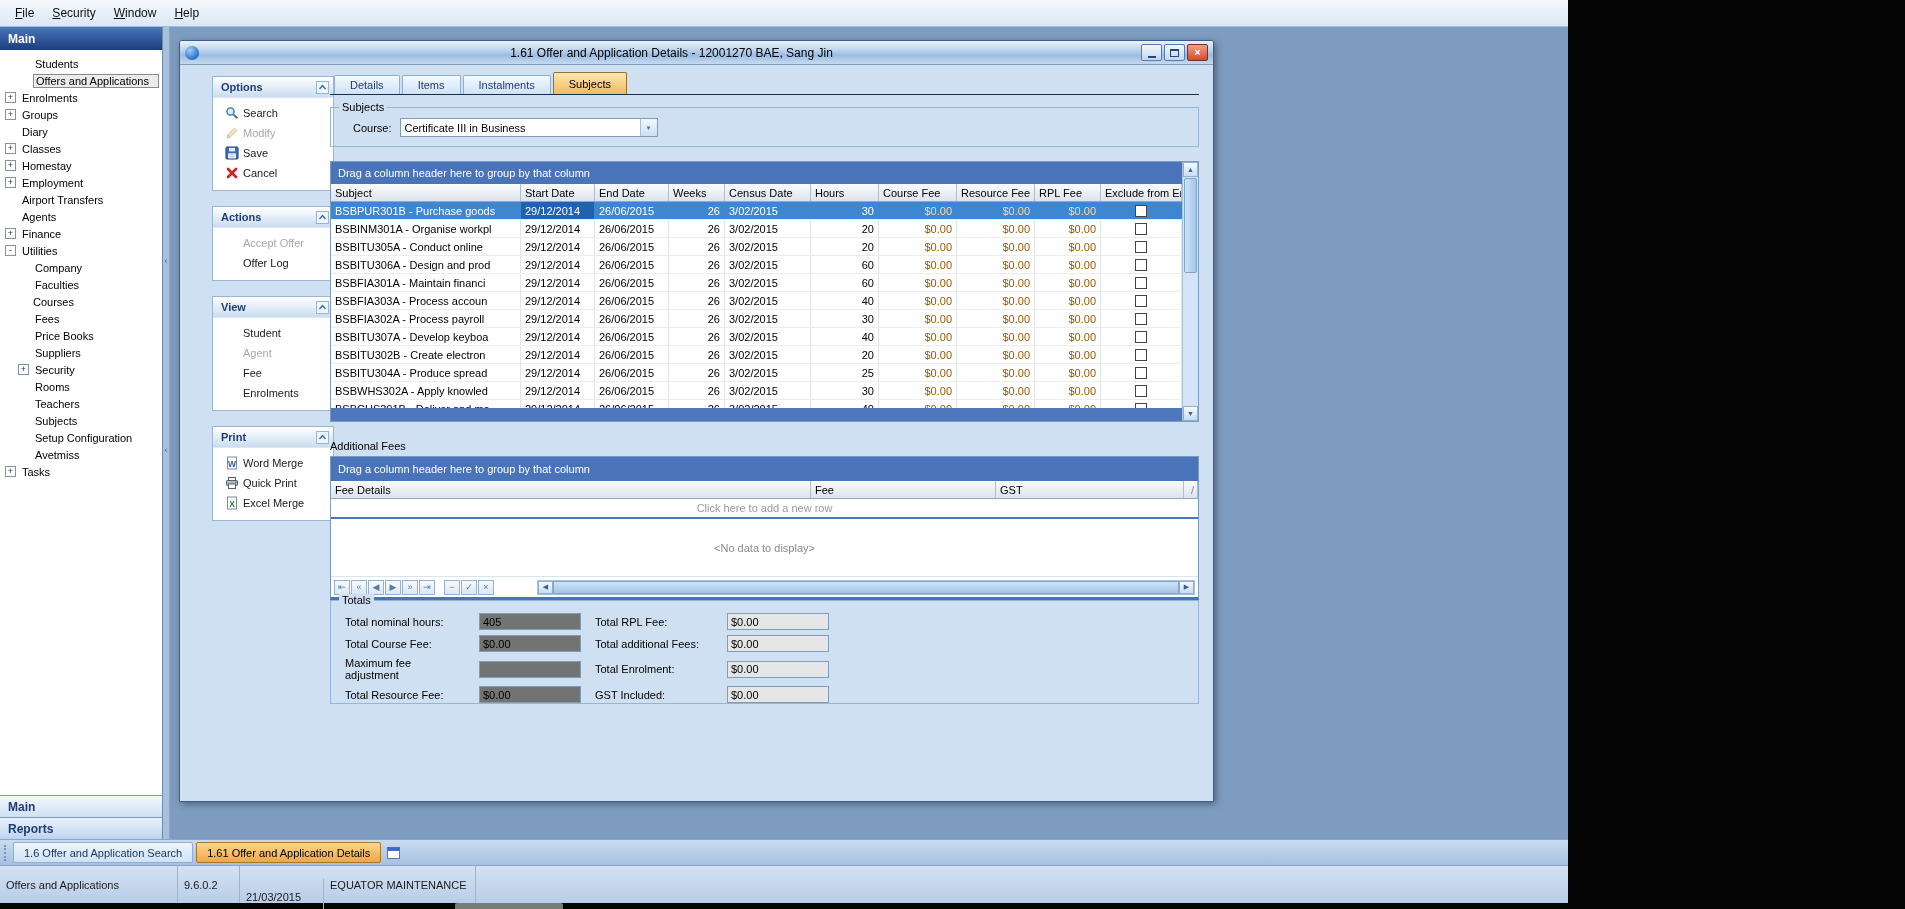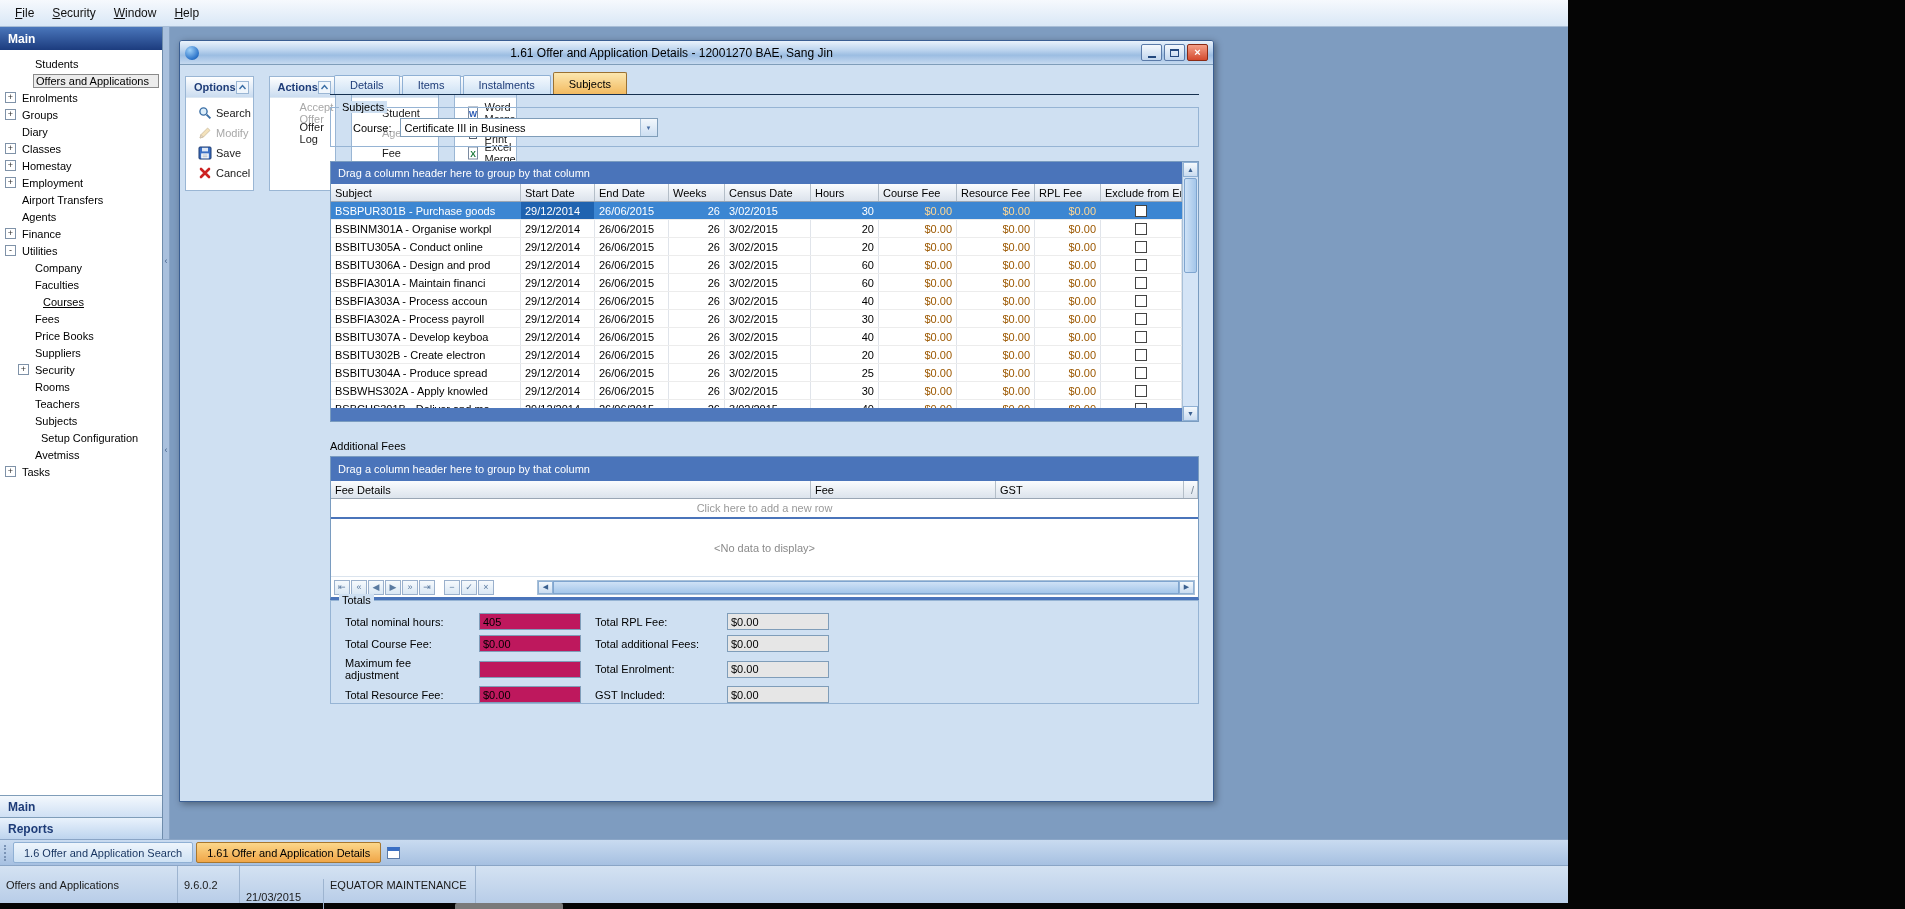--- a/index.html
+++ b/index.html
@@ -40,21 +40,21 @@
   .title-icon { width:14px; height:14px; border-radius:50%; background:radial-gradient(circle at 35% 30%,#9ed0f8,#2a72c8 70%,#1a4a90); margin-right:5px; flex:0 0 14px; }
   .titlebar .title { flex:1; text-align:center; font-size:12px; color:#000; overflow:hidden; white-space:nowrap; }
   .winbtn { width:21px; height:17px; border:1px solid #5a7aa8; border-radius:2px; margin-left:2px; background:linear-gradient(#f4f8fd,#c2d6ee); display:flex; align-items:center; justify-content:center; }
   .glyph-min { width:8px; height:2px; background:#24487e; margin-top:8px; }
   .glyph-max { width:9px; height:8px; border:1px solid #24487e; border-top-width:2px; }
   .winbtn.close { background:linear-gradient(#f4a088,#d44a2e); border-color:#8a2a14; color:#fff; font-size:11px; font-weight:bold; line-height:11px; }
 
   .win-body { flex:1; position:relative; }
 
   
-  .left-panel { position:absolute; left:5px; top:11px; width:122px; display:flex; flex-direction:row; gap:15px; }
+  .left-panel { position:absolute; left:32px; top:11px; width:122px; display:flex; flex-direction:column; gap:15px; }
   .panel-box { background:#fff; border:1px solid #9ab6d4; }
   .panel-header { height:21px; background:linear-gradient(#ffffff,#cadcf0); border-bottom:1px solid #dde8f2; display:flex; align-items:center; justify-content:space-between; padding:0 4px 0 8px; color:#1e3c78; font-weight:bold; font-size:11px; }
   .chevron-btn { width:13px; height:13px; border:1px solid #9ab6d4; background:#f0f6fc; display:flex; align-items:center; justify-content:center; }
   .panel-items { padding:6px 0 9px; display:flex; flex-direction:column; gap:3px; }
   .panel-item { display:flex; align-items:center; height:17px; padding-left:11px; font-size:11px; color:#1a1a1a; gap:4px; }
   .panel-item .icon-slot { flex:0 0 15px; width:15px; height:14px; display:flex; align-items:center; justify-content:center; }
   .panel-item.disabled { color:#a8a8a8; }
   .panel-item.disabled svg { opacity:.45; }
 
   
@@ -106,21 +106,21 @@
   .af-empty { height:57px; display:flex; align-items:center; justify-content:center; font-size:11px; color:#8a8a8a; }
   .af-nav { height:21px; display:flex; align-items:center; padding:1px 3px; gap:1px; border-top:1px solid #dbe4ee; }
   .nav-sq { flex:0 0 16px; width:16px; height:15px; border:1px solid #9ab0cc; background:linear-gradient(#f6fafd,#dae7f4); color:#5a7aa0; font-size:9px; line-height:9px; display:flex; align-items:center; justify-content:center; }
   .af-hscroll { flex:1; margin-left:42px; height:15px; background:#d4e4f6; display:flex; border:1px solid #a8c0d8; }
   .hbtn { flex:0 0 15px; background:linear-gradient(#f4f9fd,#cadcf0); border:1px solid #8fb0d4; font-size:7px; color:#3a6090; display:flex; align-items:center; justify-content:center; }
   .hthumb { flex:1; background:linear-gradient(#cfe2f6,#a4c6ea); border:1px solid #7fa5cf; }
 
   
   .totals-box { height:104px; }
   .totals-grid { display:grid; grid-template-columns:120px 102px 118px 102px; gap:5px 14px; padding:12px 0 0 14px; font-size:11px; align-items:center; color:#000; }
-  .t-input { height:17px; border:1px solid #7f9db9; background:#be185d; font-size:11px; padding:0 3px; display:flex; align-items:center; overflow:hidden; }
+  .t-input { height:17px; border:1px solid #7f9db9; background:#737373; font-size:11px; padding:0 3px; display:flex; align-items:center; overflow:hidden; }
   .t-input.disabled { background:#e6e6e6; }
 
   .close-row { display:flex; justify-content:flex-end; margin-top:30px; }
   .close-btn { width:66px; height:21px; background:linear-gradient(#fdfdfd,#dcdcdc); border:1px solid #707070; border-radius:3px; font-size:11px; font-family:inherit; color:#000; }
 
   
   .mdi-tabbar { flex:0 0 26px; background:linear-gradient(#c9dbf0,#a6c0e1); border-top:1px solid #8aa5c6; display:flex; align-items:center; padding-left:4px; }
   .grip { width:4px; height:16px; border-left:2px dotted #7a93b5; margin-right:5px; }
   .mdi-tabs { display:flex; gap:3px; }
   .mdi-tab { height:21px; padding:0 10px; display:flex; align-items:center; font-size:11px; border:1px solid #8fb0d4; border-radius:2px; background:linear-gradient(#eef5fc,#cfe2f4); color:#16335f; white-space:nowrap; }
@@ -199,21 +199,21 @@
               <span class="tree-label">Utilities</span>
             </div>
             <div class="tree-item" style="padding-left: 18px;">
               <span class="tree-spacer"></span>
               <span class="tree-label">Company</span>
             </div>
             <div class="tree-item" style="padding-left: 18px;">
               <span class="tree-spacer"></span>
               <span class="tree-label">Faculties</span>
             </div>
-            <div class="tree-item" style="padding-left: 26px; text-decoration: underline;">
+            <div class="tree-item" style="padding-left: 16px;">
               <span class="tree-spacer"></span>
               <span class="tree-label">Courses</span>
             </div>
             <div class="tree-item" style="padding-left: 18px;">
               <span class="tree-spacer"></span>
               <span class="tree-label">Fees</span>
             </div>
             <div class="tree-item" style="padding-left: 18px;">
               <span class="tree-spacer"></span>
               <span class="tree-label">Price Books</span>
@@ -231,21 +231,21 @@
               <span class="tree-label">Rooms</span>
             </div>
             <div class="tree-item" style="padding-left: 18px;">
               <span class="tree-spacer"></span>
               <span class="tree-label">Teachers</span>
             </div>
             <div class="tree-item" style="padding-left: 18px;">
               <span class="tree-spacer"></span>
               <span class="tree-label">Subjects</span>
             </div>
-            <div class="tree-item" style="padding-left: 24px;">
+            <div class="tree-item" style="padding-left: 18px;">
               <span class="tree-spacer"></span>
               <span class="tree-label">Setup Configuration</span>
             </div>
             <div class="tree-item" style="padding-left: 18px;">
               <span class="tree-spacer"></span>
               <span class="tree-label">Avetmiss</span>
             </div>
             <div class="tree-item" style="padding-left: 5px;">
               <span class="tree-glyph">+</span>
               <span class="tree-label">Tasks</span>

